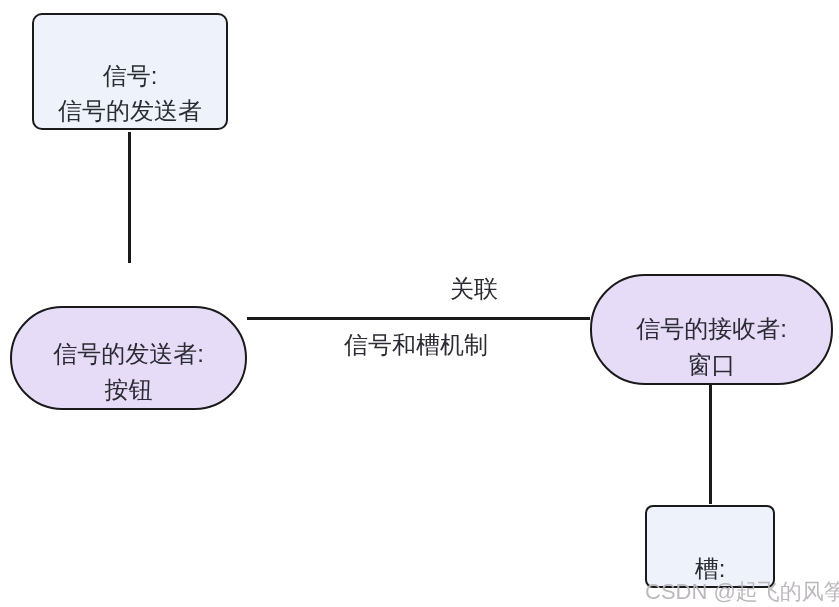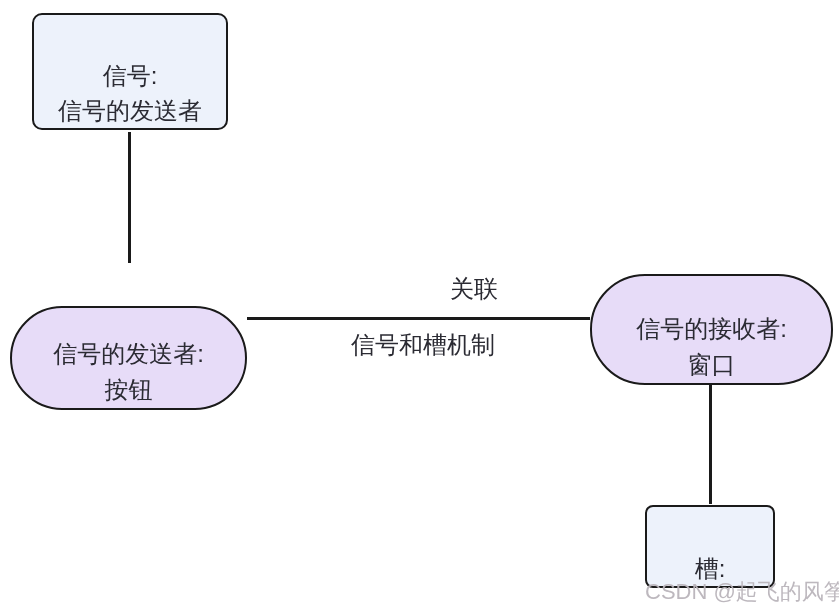--- a/index.html
+++ b/index.html
@@ -76,17 +76,17 @@
     <span>信号的接收者:</span>
     <span>窗口</span>
   </div>
 
   <div class="node node-rect" style="left:645px; top:505px; width:130px; height:83px; border-radius:8px; line-height:34px;">
     <span>槽:</span>
   </div>
 
   <div class="edge-label" style="left:338px; top:275px; width:160px;">关联</div>
 
-  <div class="edge-label" style="left:335px; top:331px; width:160px;">信号和槽机制</div>
+  <div class="edge-label" style="left:328px; top:331px; width:160px;">信号和槽机制</div>
 
   <div class="watermark" style="left:645px; top:577px;">CSDN @起飞的风筝</div>
 
 </div>
 
 </body></html>

